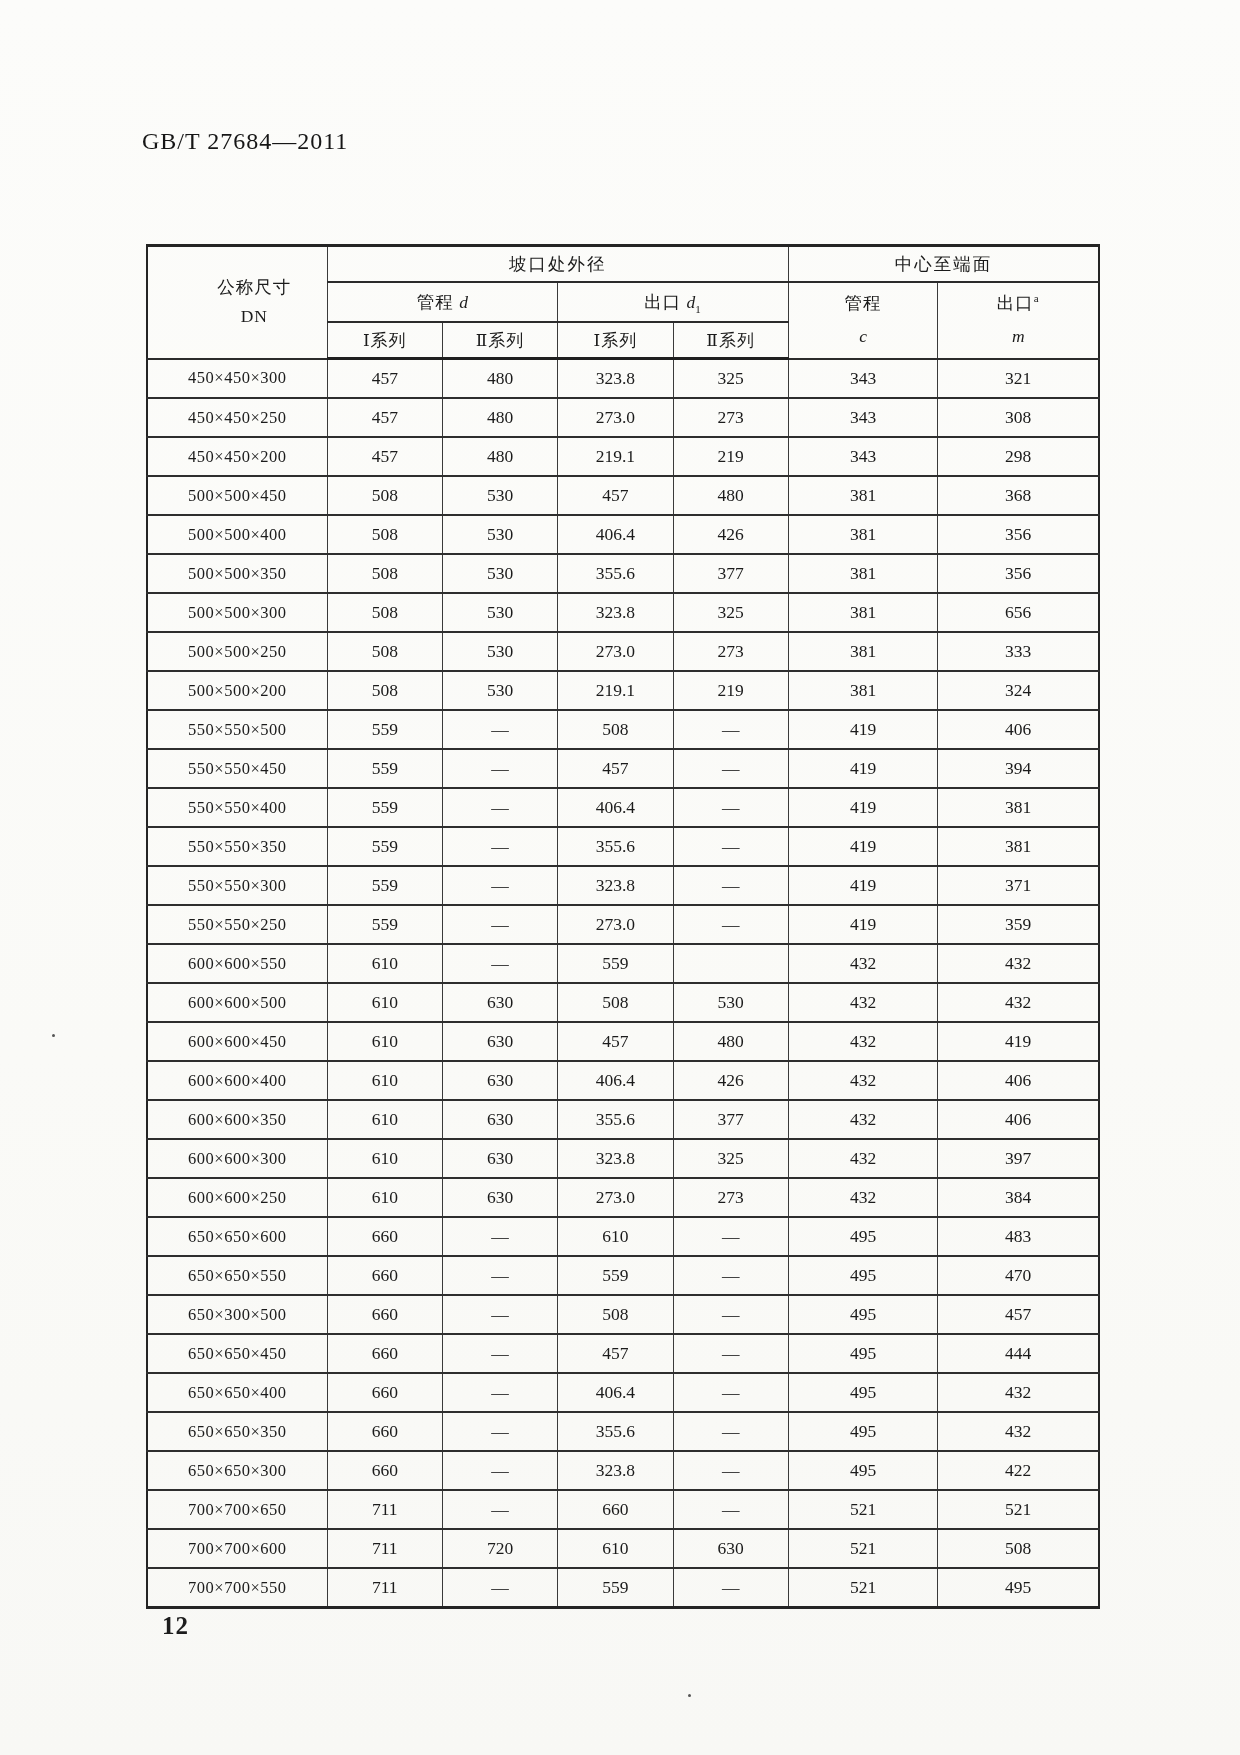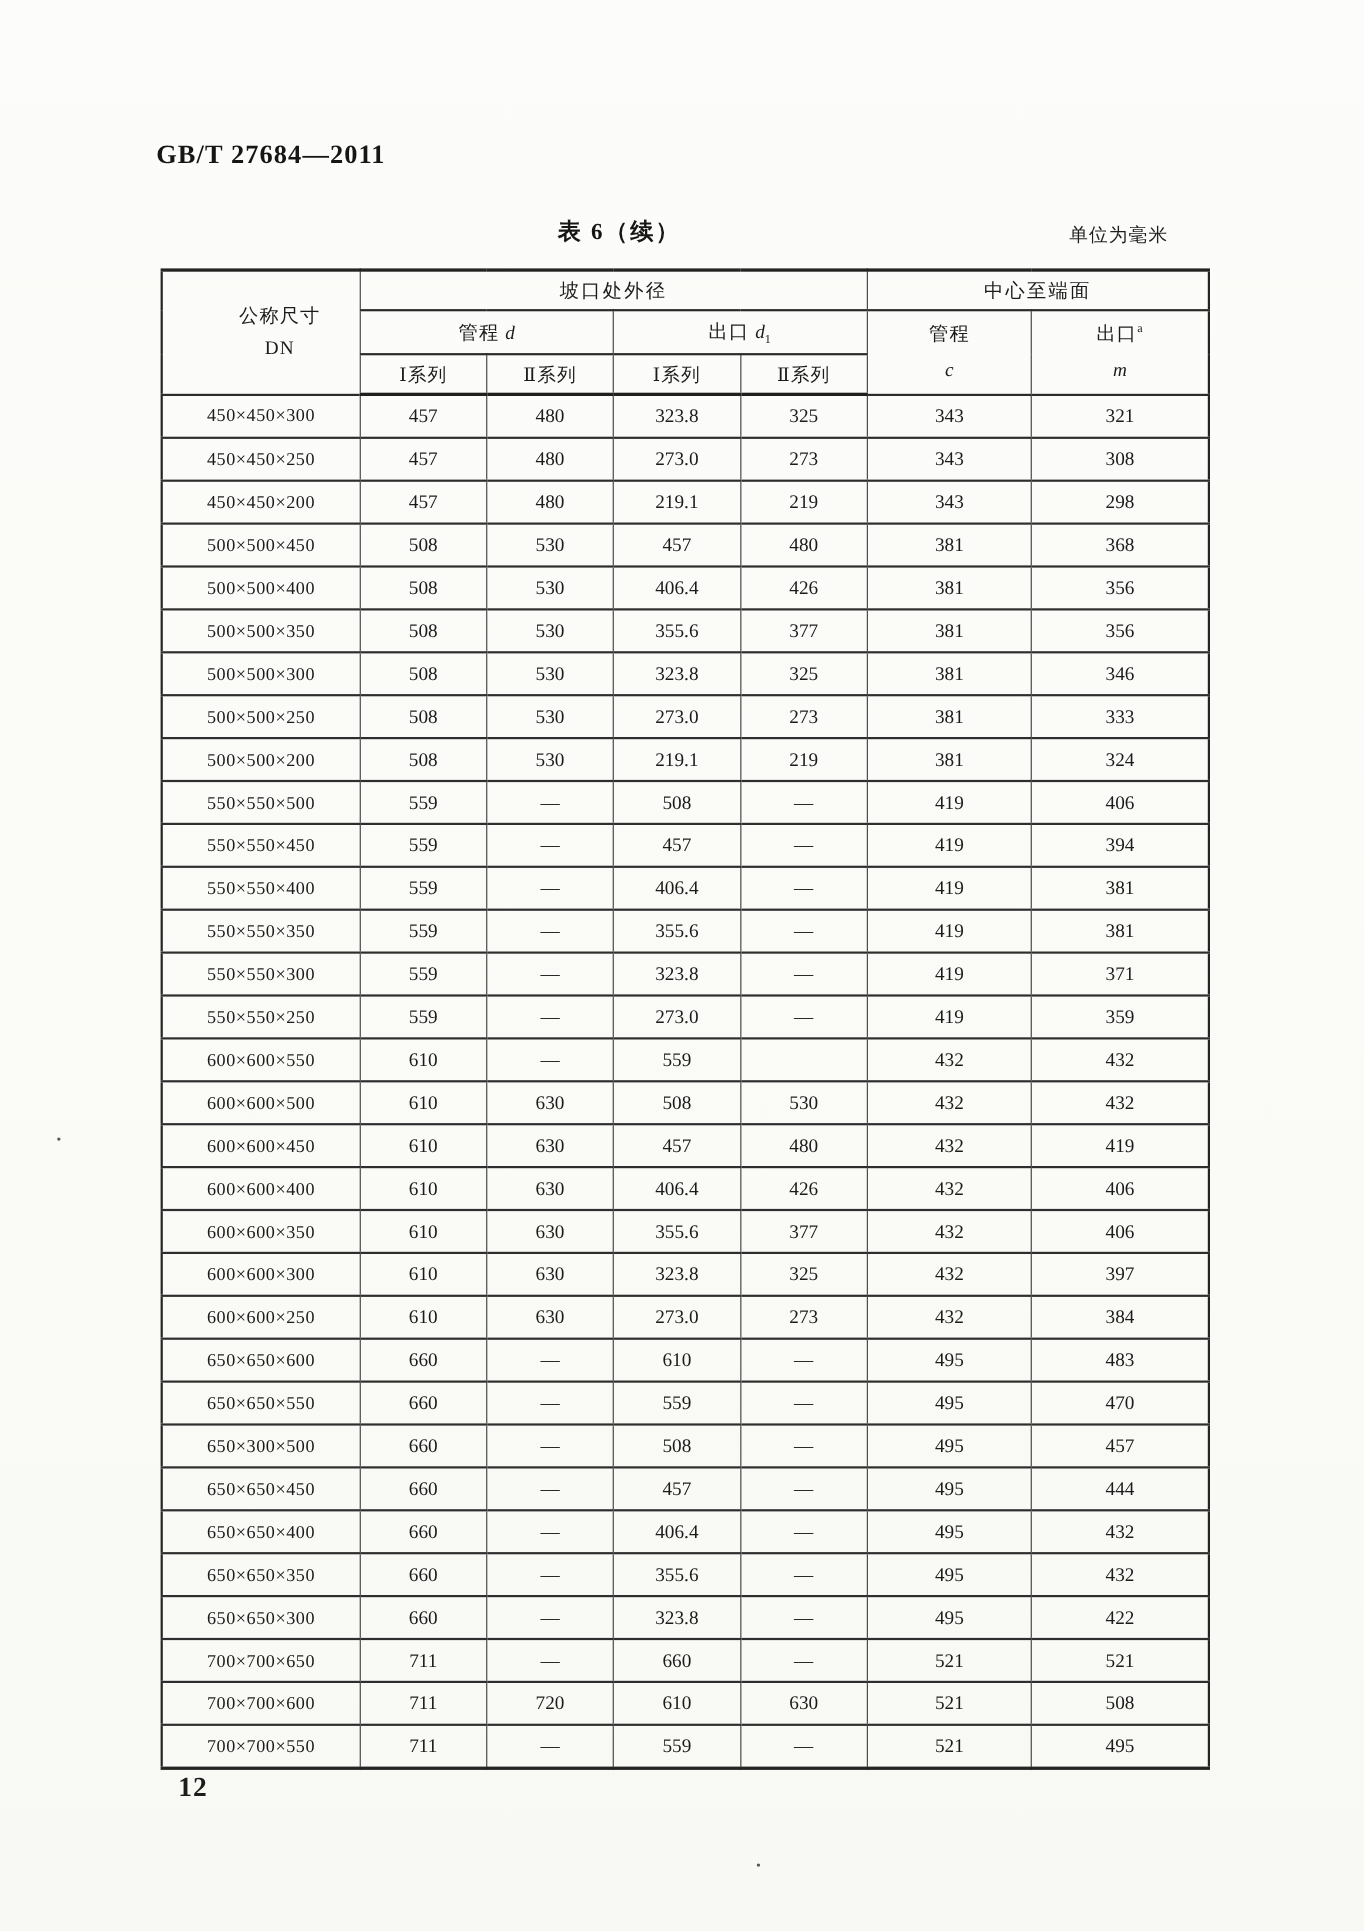--- a/index.html
+++ b/index.html
@@ -10,21 +10,21 @@
     color:#1b1b1b;
     position:relative;
     overflow:hidden;
   }
   .page{
     position:absolute;inset:0;
     background:linear-gradient(180deg,#fcfcfa 0%,#fafaf7 60%,#f8f8f5 100%);
   }
   .doc-code{
     position:absolute;left:142px;top:128px;
-    font-size:24px;font-weight:bold;letter-spacing:1px;
+    font-size:24px;font-weight:normal;letter-spacing:1px;
     color:#161616;
   }
   .caption-row{
     position:absolute;left:146px;top:196px;width:954px;height:36px;
   }
   .table-title{
     position:absolute;left:0;right:120px;text-align:center;
     font-size:21px;font-weight:bold;letter-spacing:2px;color:#161616;
   }
   .unit-note{
@@ -73,24 +73,20 @@
   .speck.s1{left:52px;top:1034px;width:3px;height:3px;}
   .speck.s2{left:688px;top:1694px;width:3px;height:3px;}
 </style>
 </head>
 <body>
 
 <div class="page">
 
   <div class="doc-code">GB/T 27684—2011</div>
 
-  <div class="caption-row">
-    <div class="table-title">表 6（续）</div>
-    <div class="unit-note">单位为毫米</div>
-  </div>
 
   <table class="std">
     <colgroup>
       <col class="c-dn">
         <col class="c-s">
         <col class="c-s">
         <col class="c-s">
         <col class="c-s">
         <col class="c-c">
         <col class="c-m">
@@ -184,21 +180,21 @@
           <td>381</td>
           <td>356</td>
         </tr>
         <tr>
           <td class="dn-cell">500×500×300</td>
           <td>508</td>
           <td>530</td>
           <td>323.8</td>
           <td>325</td>
           <td>381</td>
-          <td>346</td>
+          <td>656</td>
         </tr>
         <tr>
           <td class="dn-cell">500×500×250</td>
           <td>508</td>
           <td>530</td>
           <td>273.0</td>
           <td>273</td>
           <td>381</td>
           <td>333</td>
         </tr>

